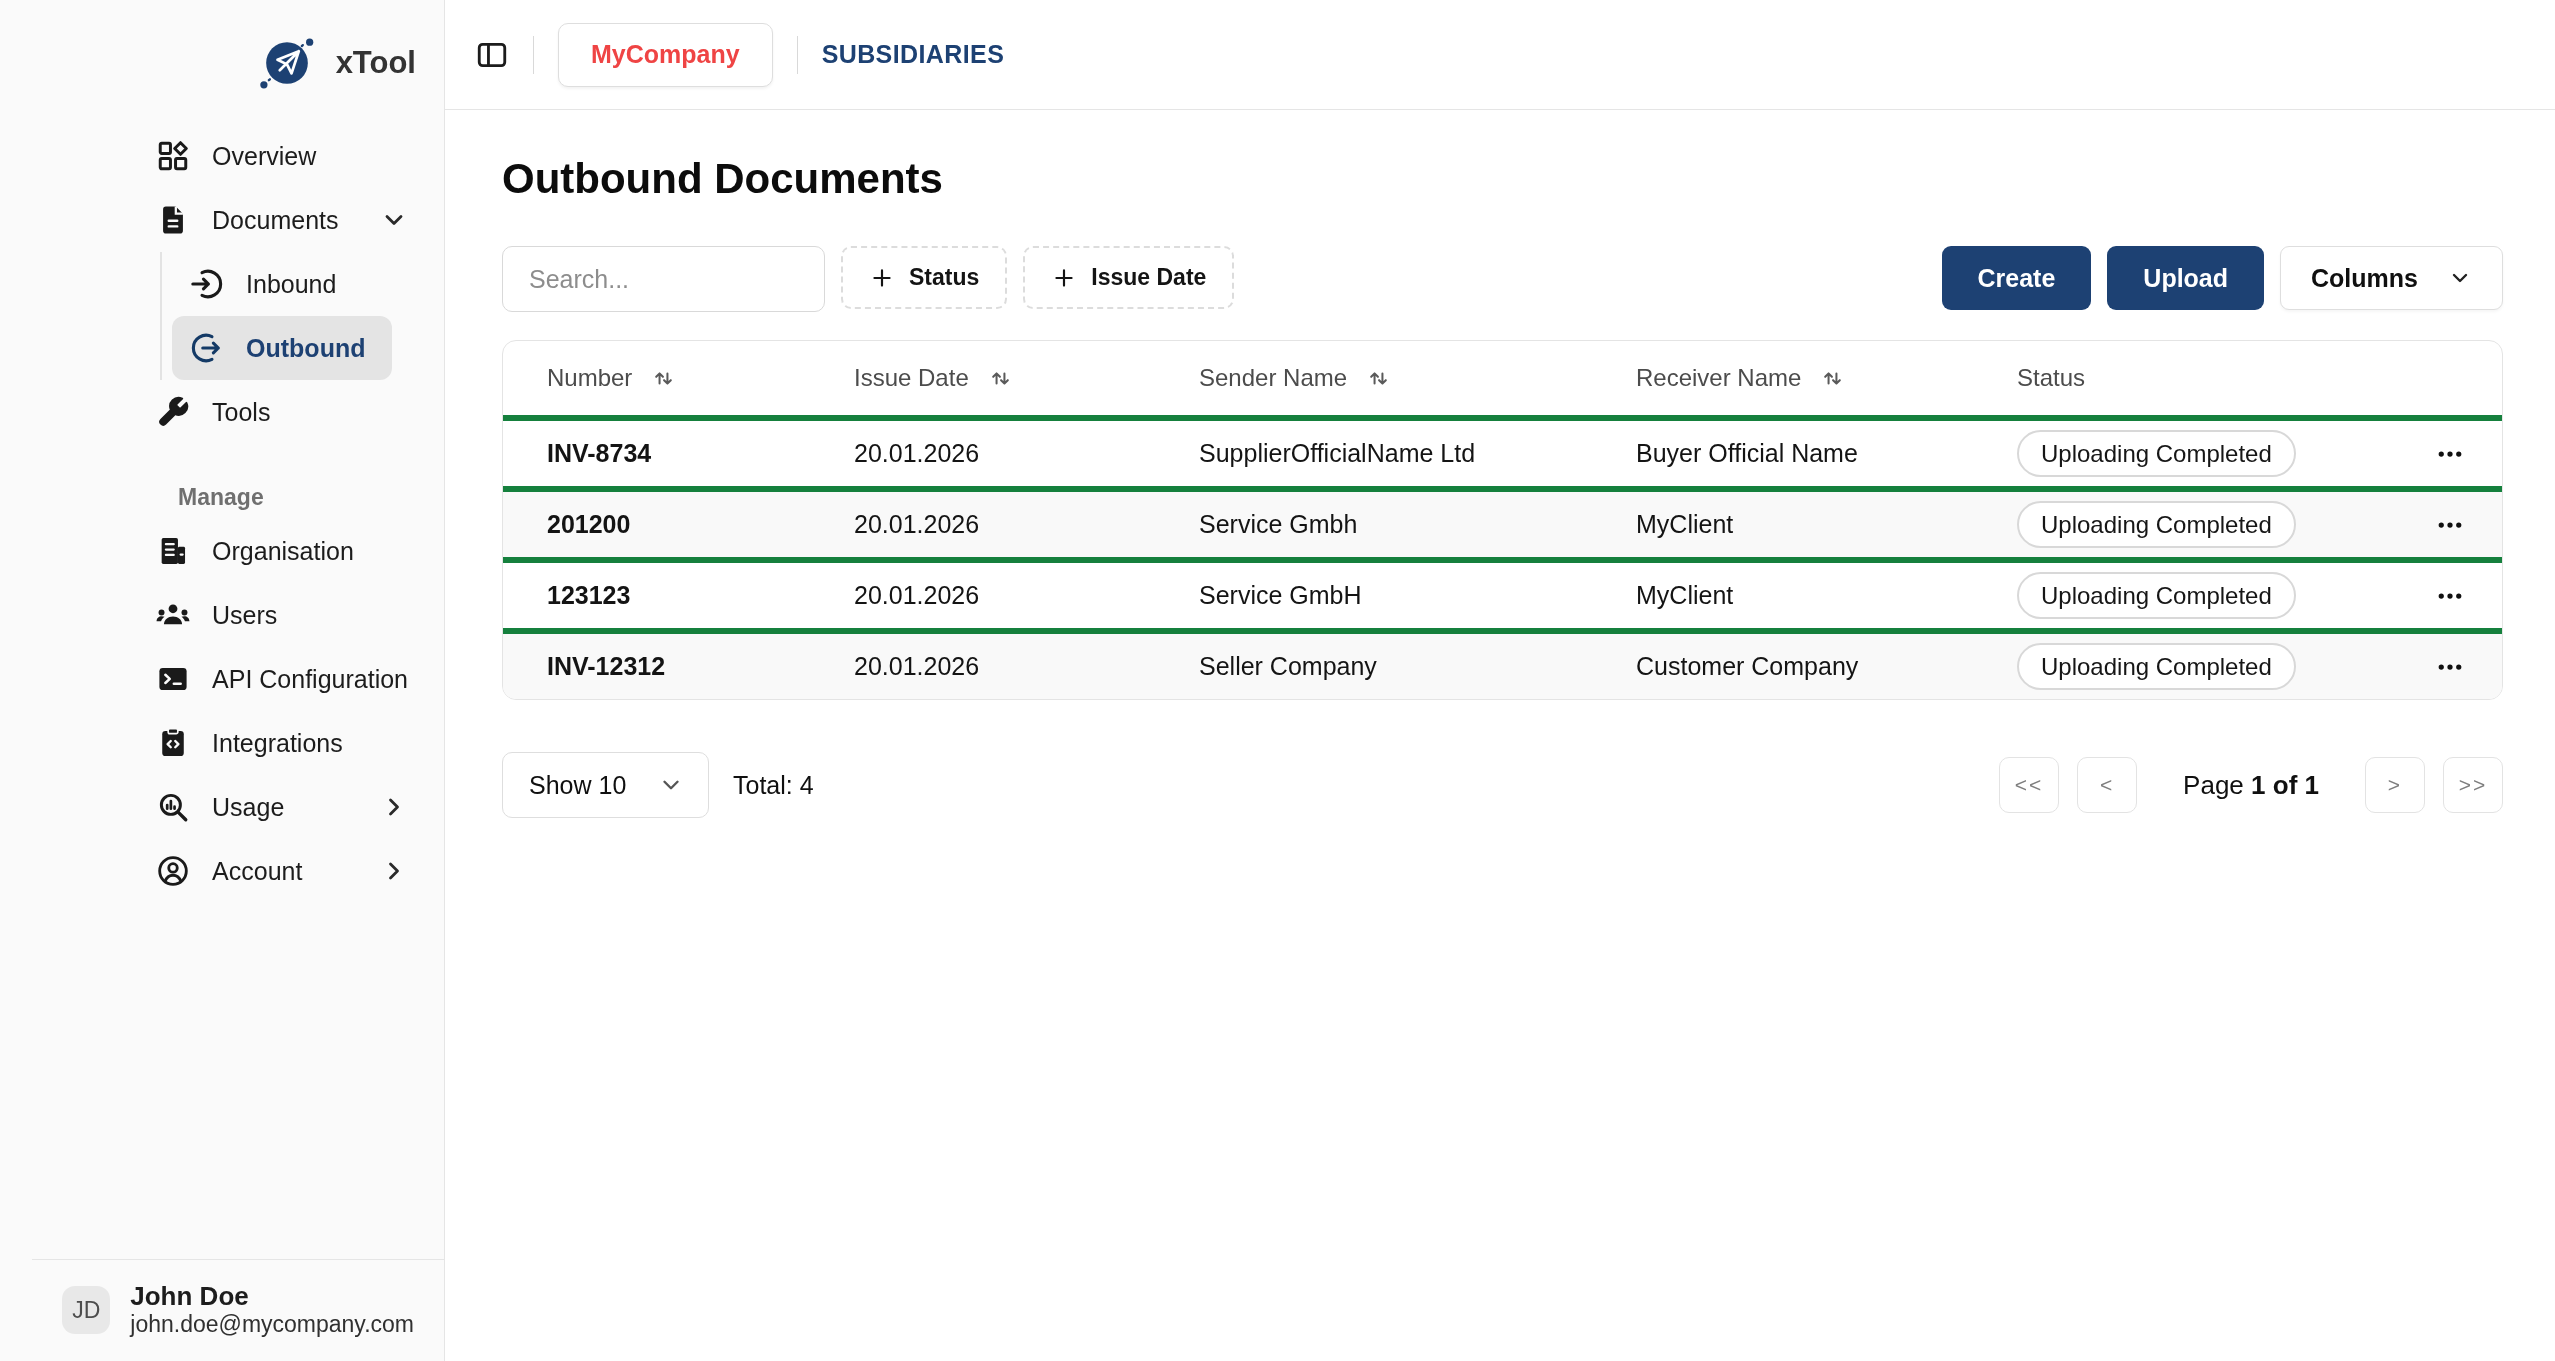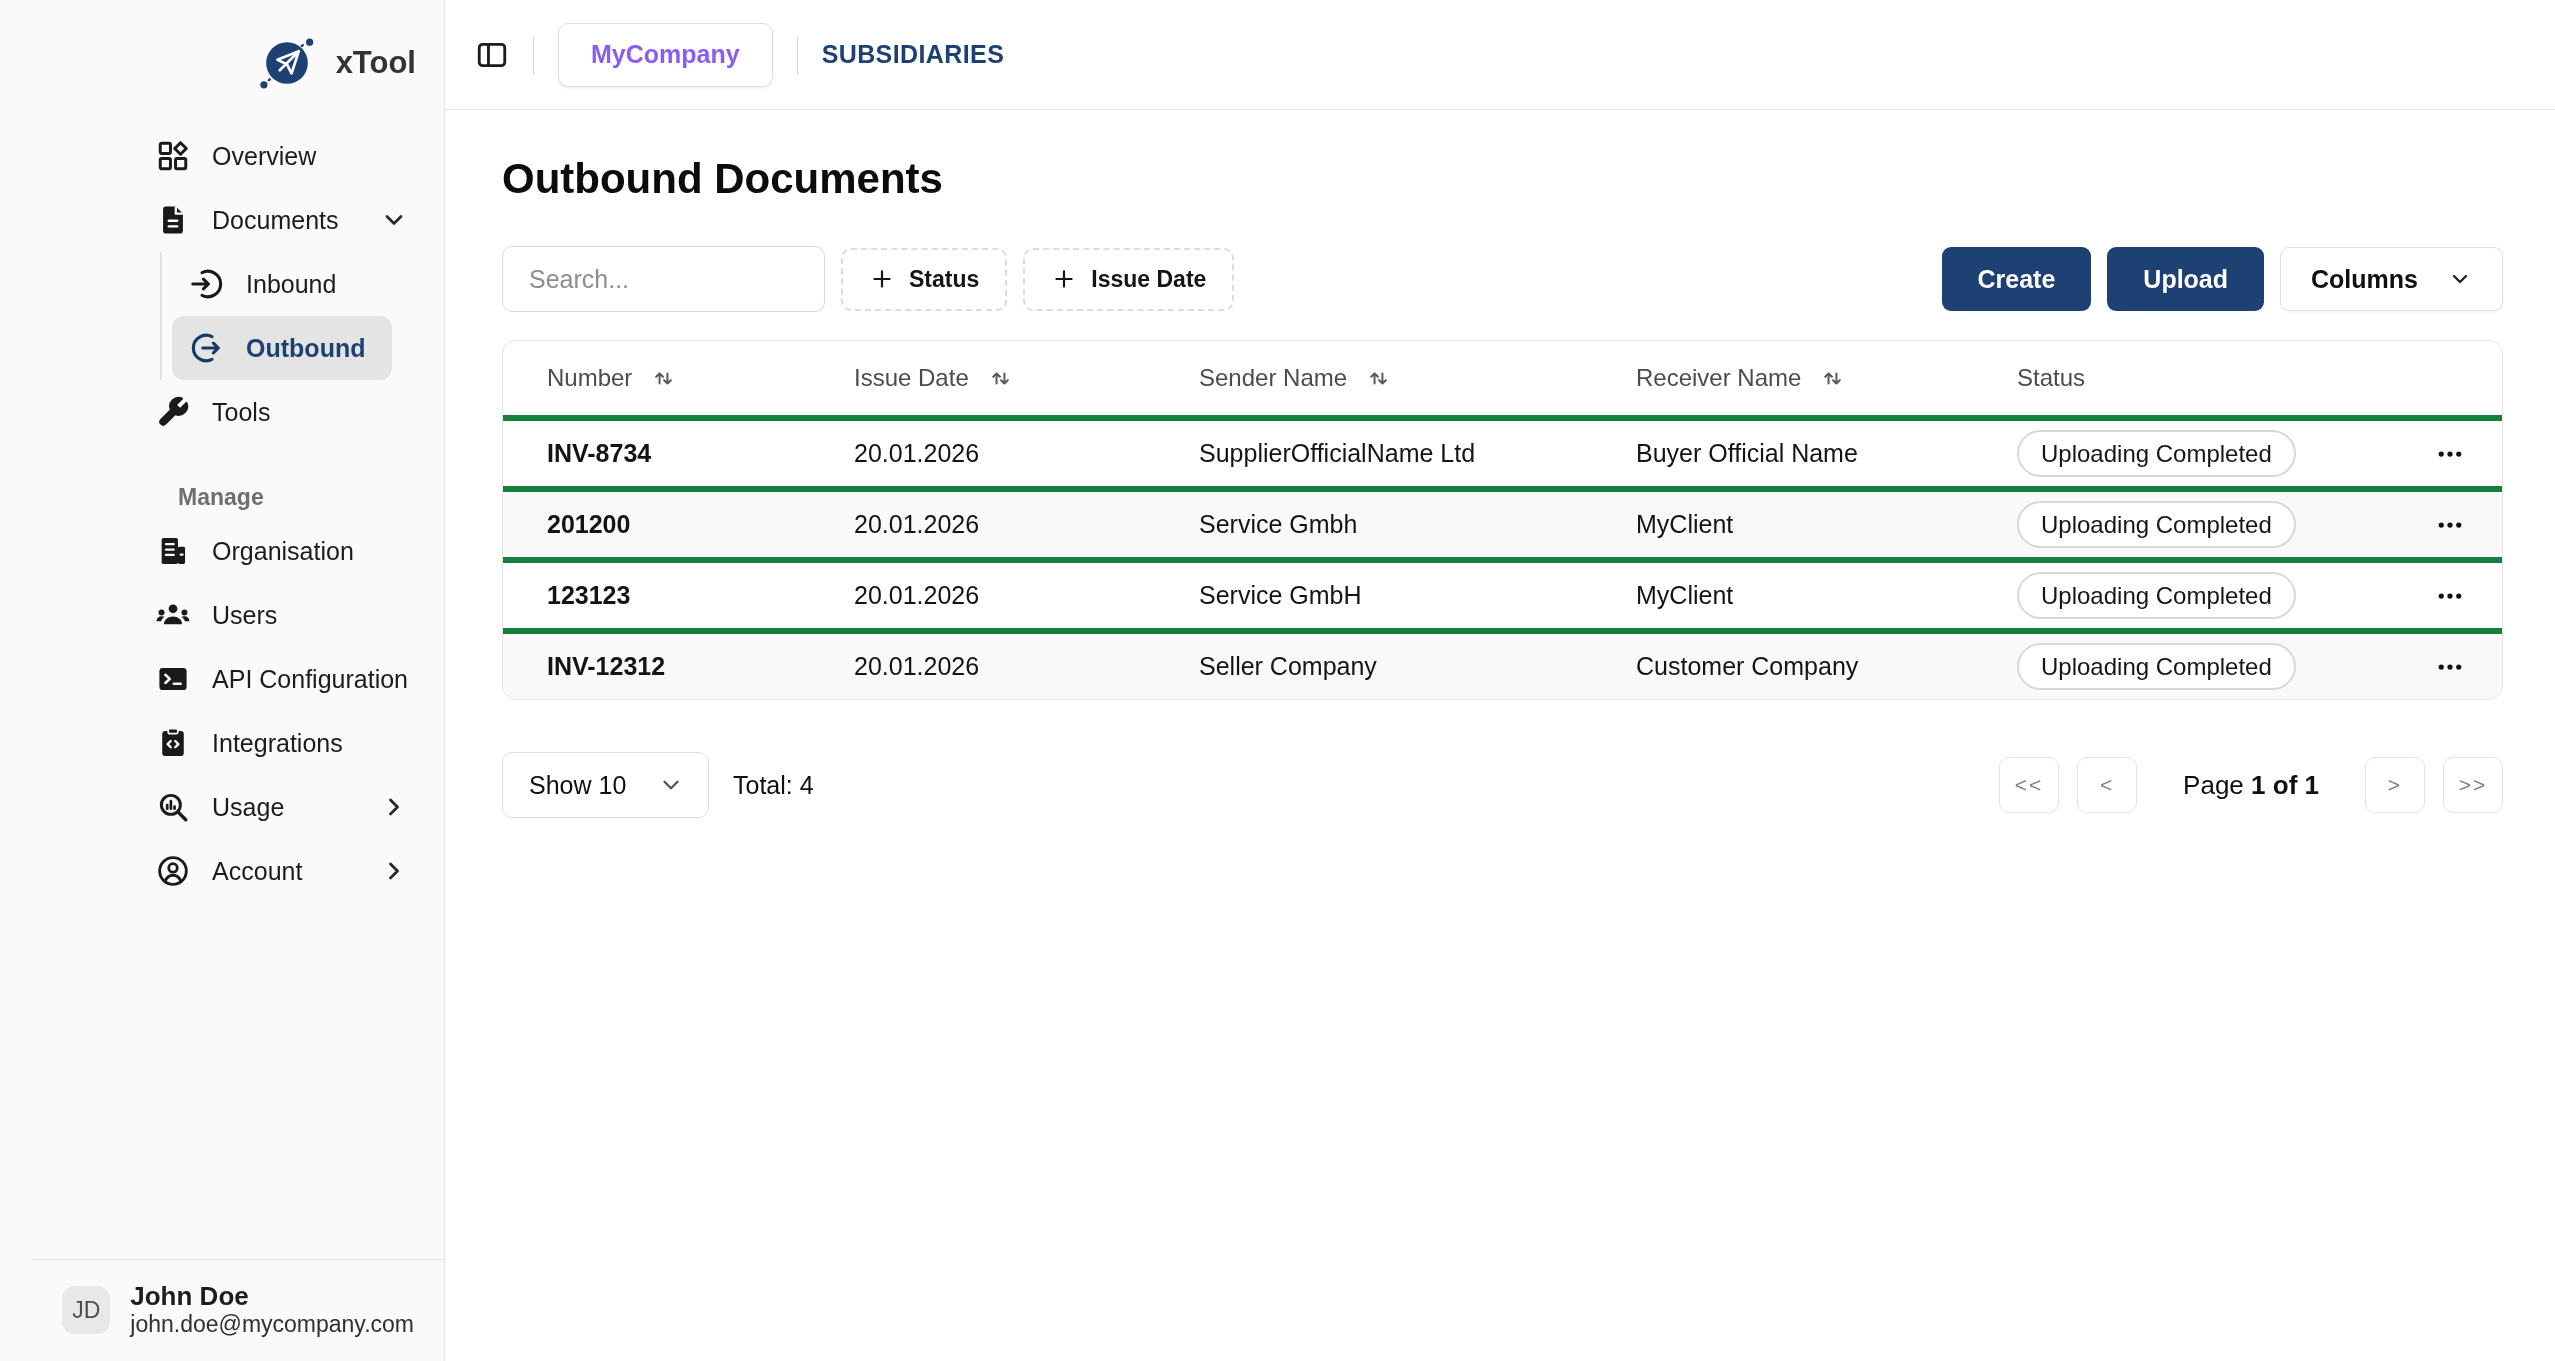--- a/index.html
+++ b/index.html
@@ -57,33 +57,33 @@
   
   .main{flex:1;display:flex;flex-direction:column;min-width:0;}
   .topbar{
     height:110px;flex:none;display:flex;align-items:center;gap:24px;
     padding:0 30px;border-bottom:1px solid var(--border);
   }
   .panel-toggle{width:34px;height:34px;color:#1c1c1c;cursor:pointer;background:none;border:none;}
   .vdiv{width:1px;height:38px;background:#d9d9d9;}
   .company-btn{
     height:64px;padding:0 32px;background:#fff;border:1px solid #dedede;border-radius:10px;
-    font-size:25px;font-weight:600;color:#8b5cf6;cursor:pointer;
+    font-size:25px;font-weight:600;color:#ef4444;cursor:pointer;
     box-shadow:0 2px 3px rgba(0,0,0,.05);
     font-family:inherit;
   }
   .subsidiaries-link{
     font-size:25px;font-weight:800;color:var(--accent);letter-spacing:.4px;
     cursor:pointer;background:none;border:none;font-family:inherit;
   }
 
   .content{flex:1;padding:0 52px 0 57px;min-width:0;}
   .page-title{margin-top:48px;font-size:42px;font-weight:700;color:#0c0c0c;line-height:1;}
 
-  .toolbar{margin-top:46px;display:flex;align-items:center;gap:16px;}
+  .toolbar{margin-top:46px;display:flex;gap:16px;}
   .search-input{
     width:323px;height:66px;border:1px solid #d9d9d9;border-radius:10px;background:#fff;
     padding:0 26px;font-size:25px;color:#111;font-family:inherit;outline:none;
   }
   .search-input::placeholder{color:#8d8d8d;}
   .filter-chip{
     height:63px;display:inline-flex;align-items:center;gap:14px;padding:0 26px;
     background:#fff;border:2px dashed #dcdcdc;border-radius:10px;
     font-size:23px;font-weight:600;color:#141414;cursor:pointer;font-family:inherit;
   }

